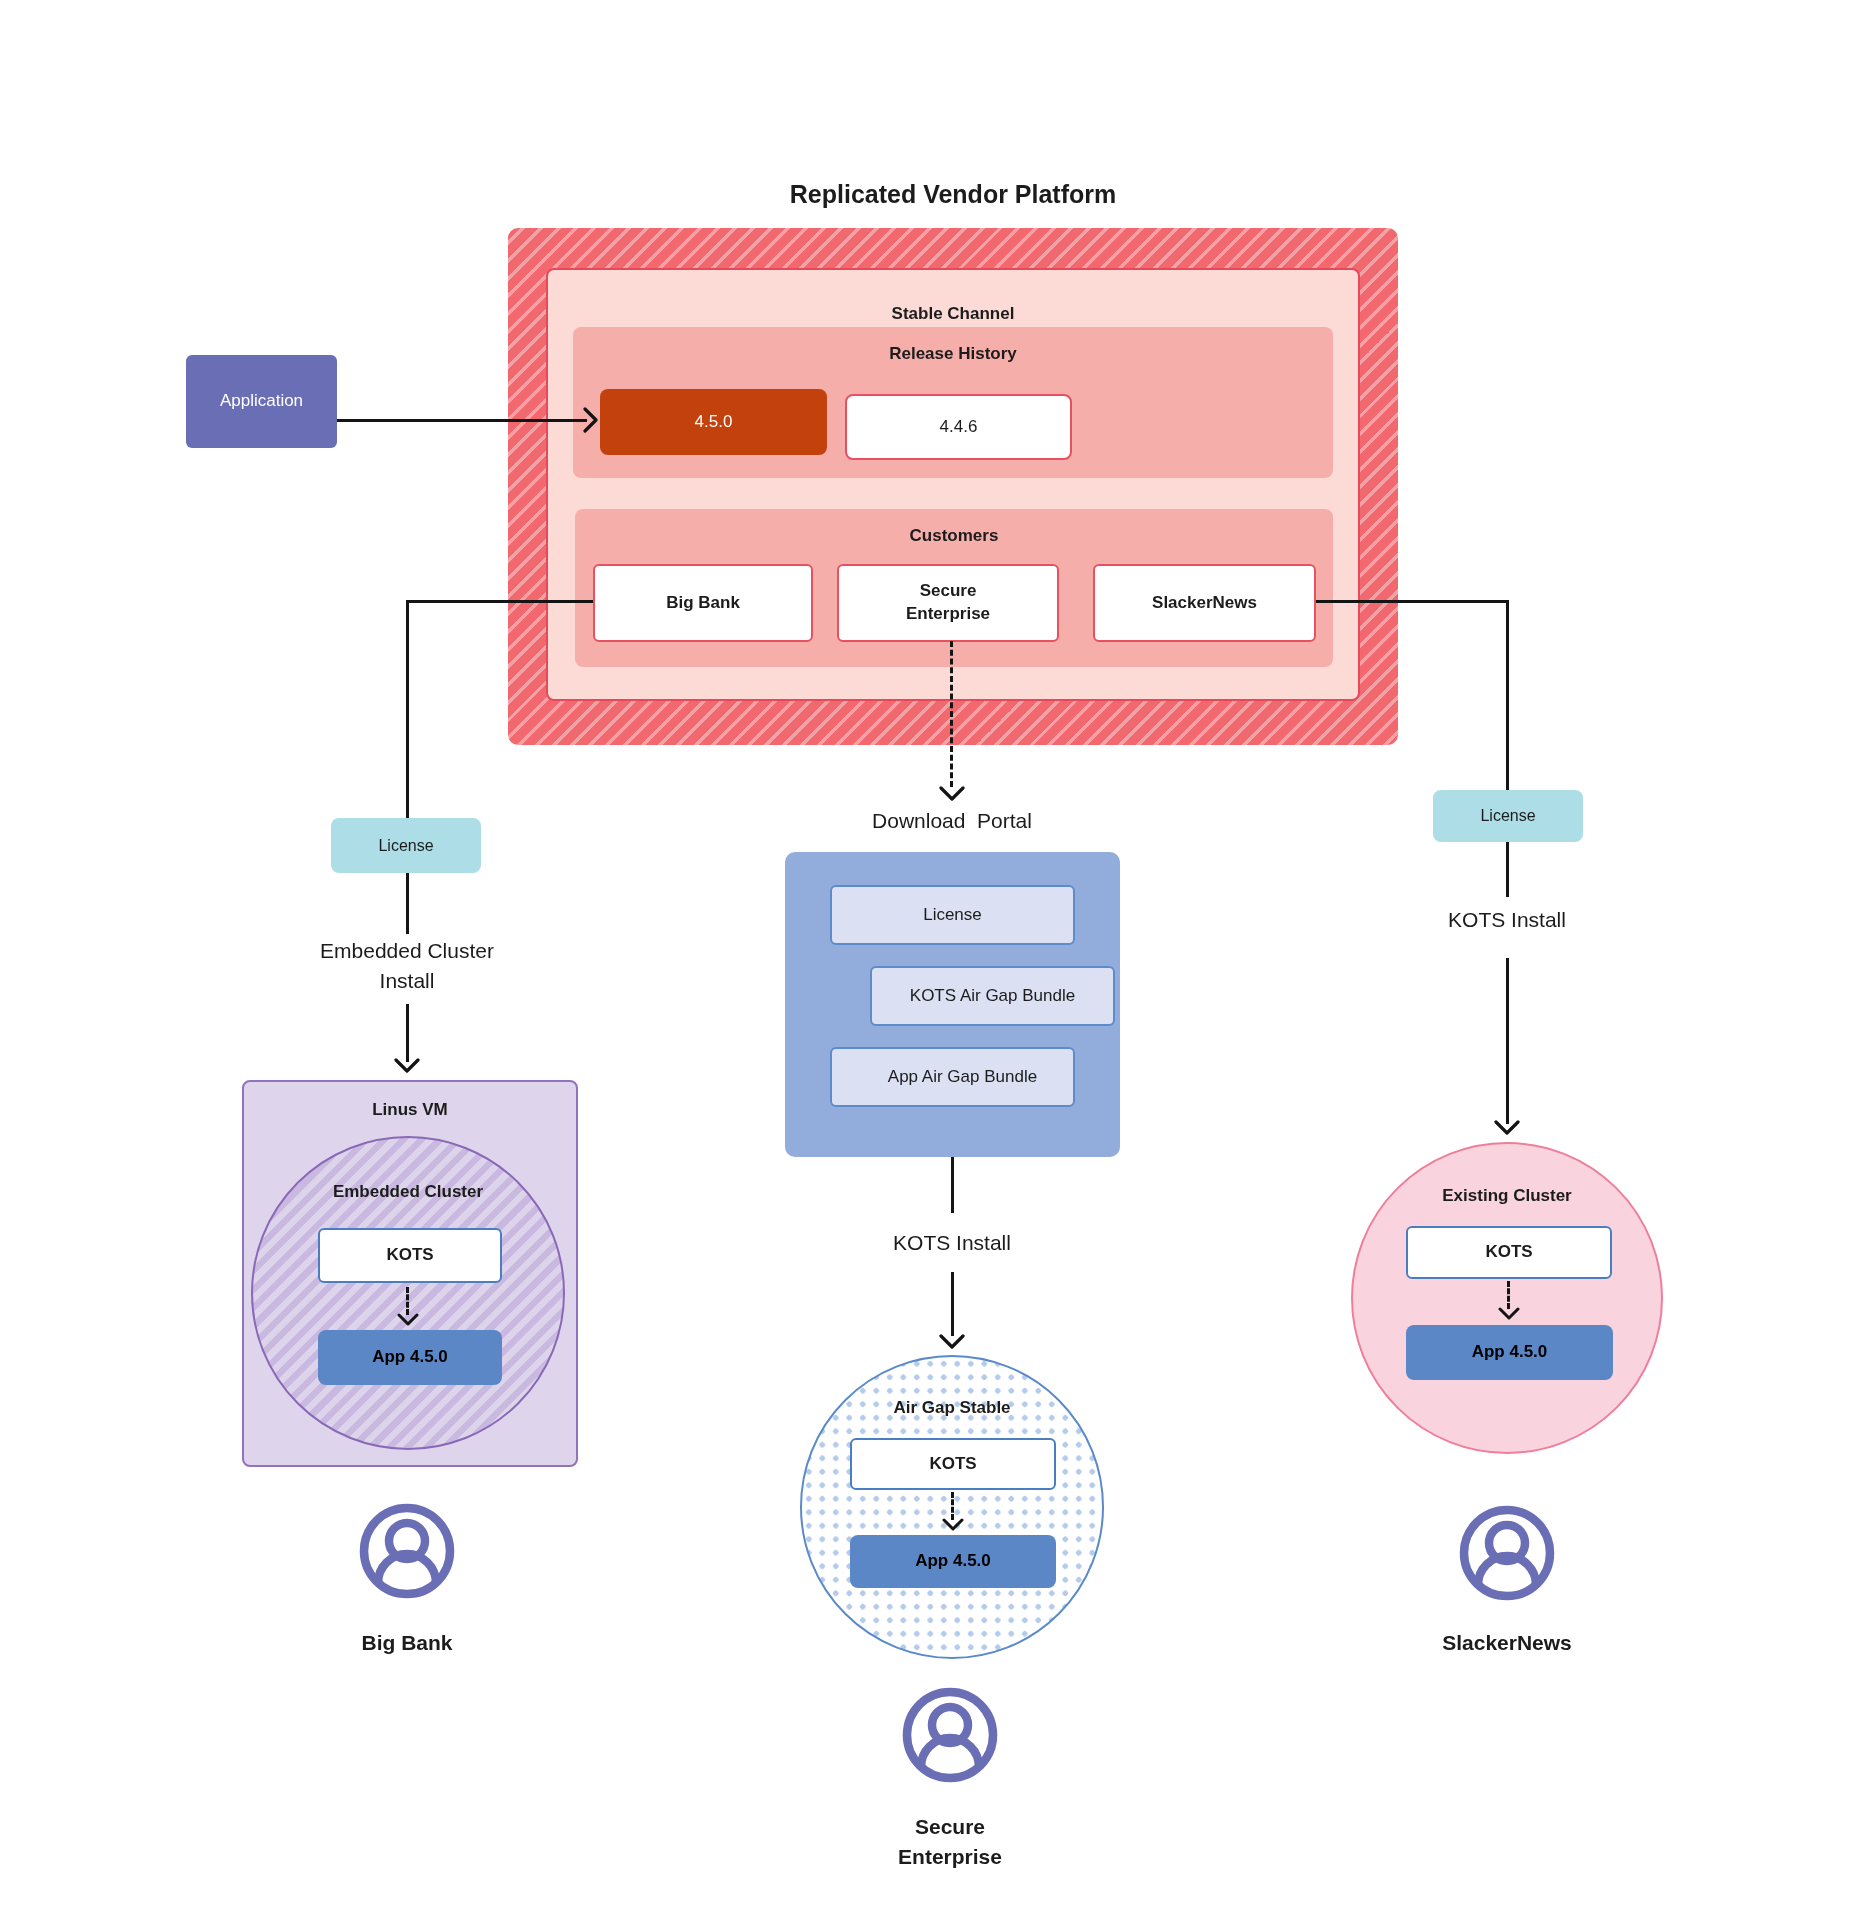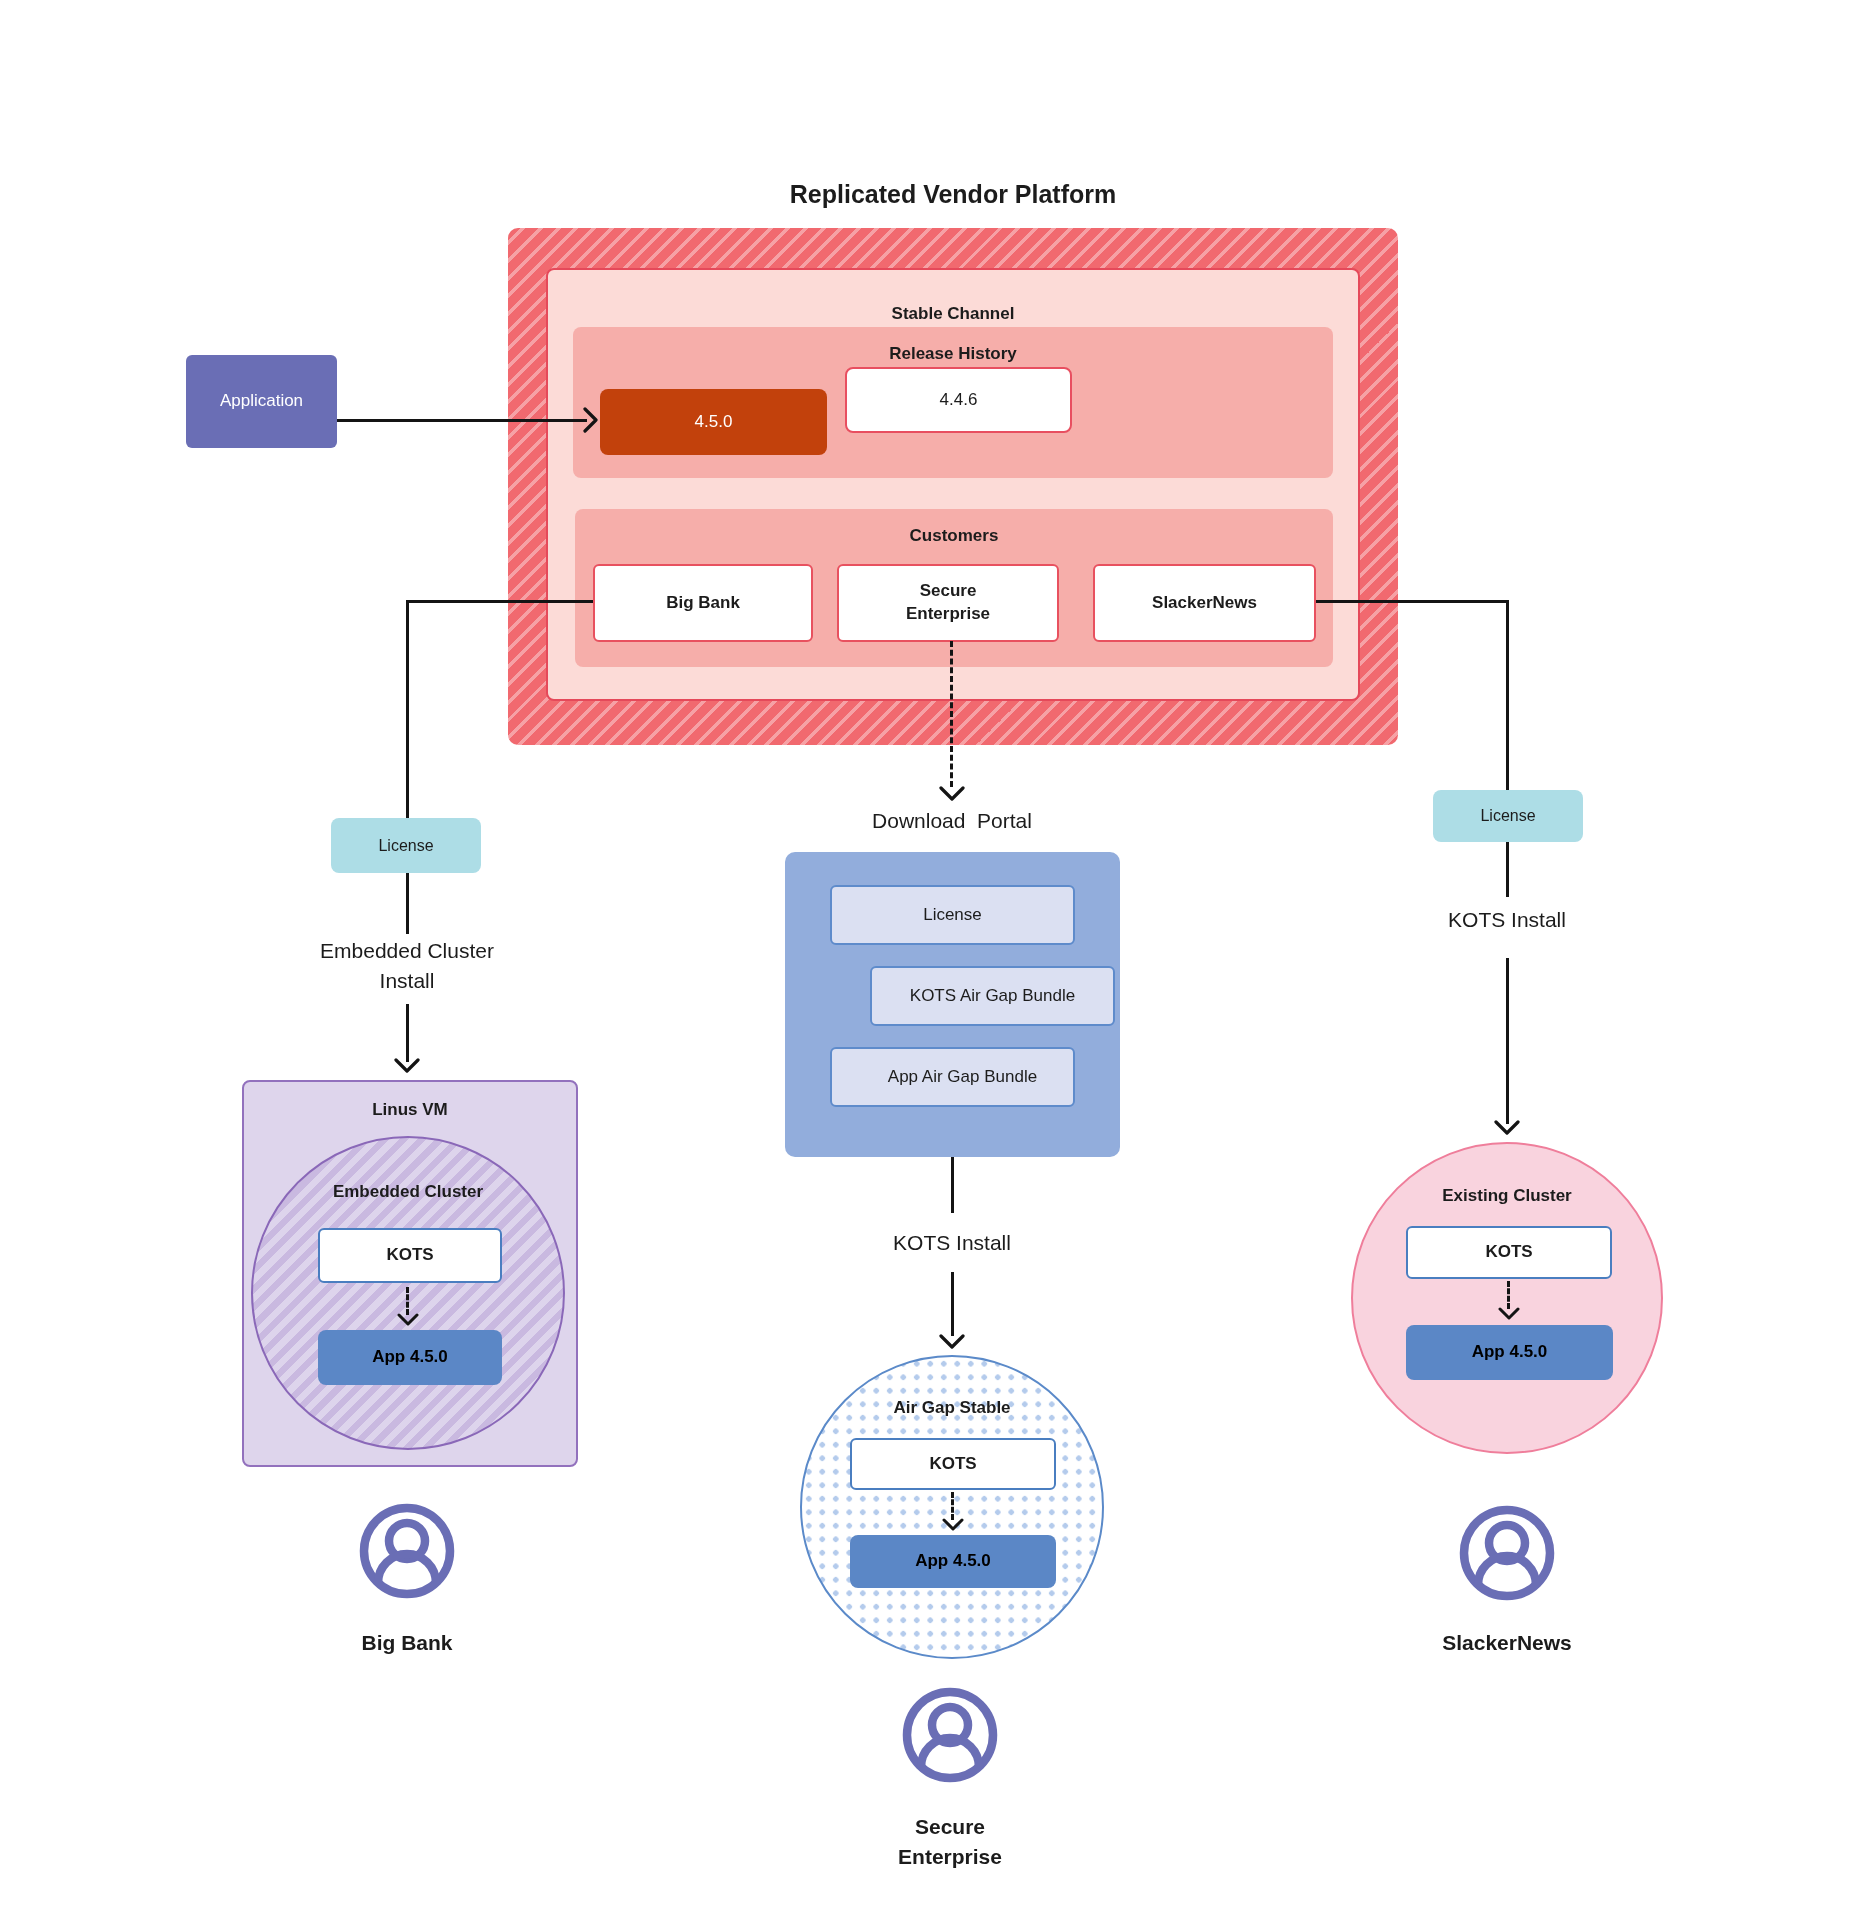--- a/index.html
+++ b/index.html
@@ -59,21 +59,21 @@
   <div class="abs box app-src white f17" style="left:186px;top:355px;width:151px;height:93px;">Application</div>
 
   <div class="abs hatch-red" style="left:508px;top:228px;width:890px;height:517px;"></div>
 
   <div class="abs stable" style="left:546px;top:268px;width:814px;height:433px;"></div>
   <div class="abs lbl w6 f17" style="left:546px;top:284px;width:814px;margin-top:18px;">Stable Channel</div>
 
   <div class="abs panel-pink" style="left:573px;top:327px;width:760px;height:151px;"></div>
   <div class="abs lbl w6 f17" style="left:573px;top:342px;width:760px;">Release History</div>
   <div class="abs box rel-current white f17" style="left:600px;top:389px;width:227px;height:66px;">4.5.0</div>
-  <div class="abs box rel-old f17" style="left:845px;top:367px;width:227px;height:66px;">4.4.6</div>
+  <div class="abs box rel-old f17" style="left:845px;top:394px;width:227px;height:66px;">4.4.6</div>
 
   <div class="abs panel-pink" style="left:575px;top:509px;width:758px;height:158px;"></div>
   <div class="abs lbl w6 f17" style="left:575px;top:524px;width:758px;">Customers</div>
   <div class="abs box cust w6 f17" style="left:593px;top:564px;width:220px;height:78px;">Big Bank</div>
   <div class="abs box cust w6 f17" style="left:837px;top:564px;width:222px;height:78px;">Secure
 Enterprise</div>
   <div class="abs box cust w6 f17" style="left:1093px;top:564px;width:223px;height:78px;">SlackerNews</div>
 
   <div class="abs hline" style="left:337px;top:419px;width:250px;"></div>
   <svg class="abs" style="left:583px;top:407px;" width="16" height="26">

